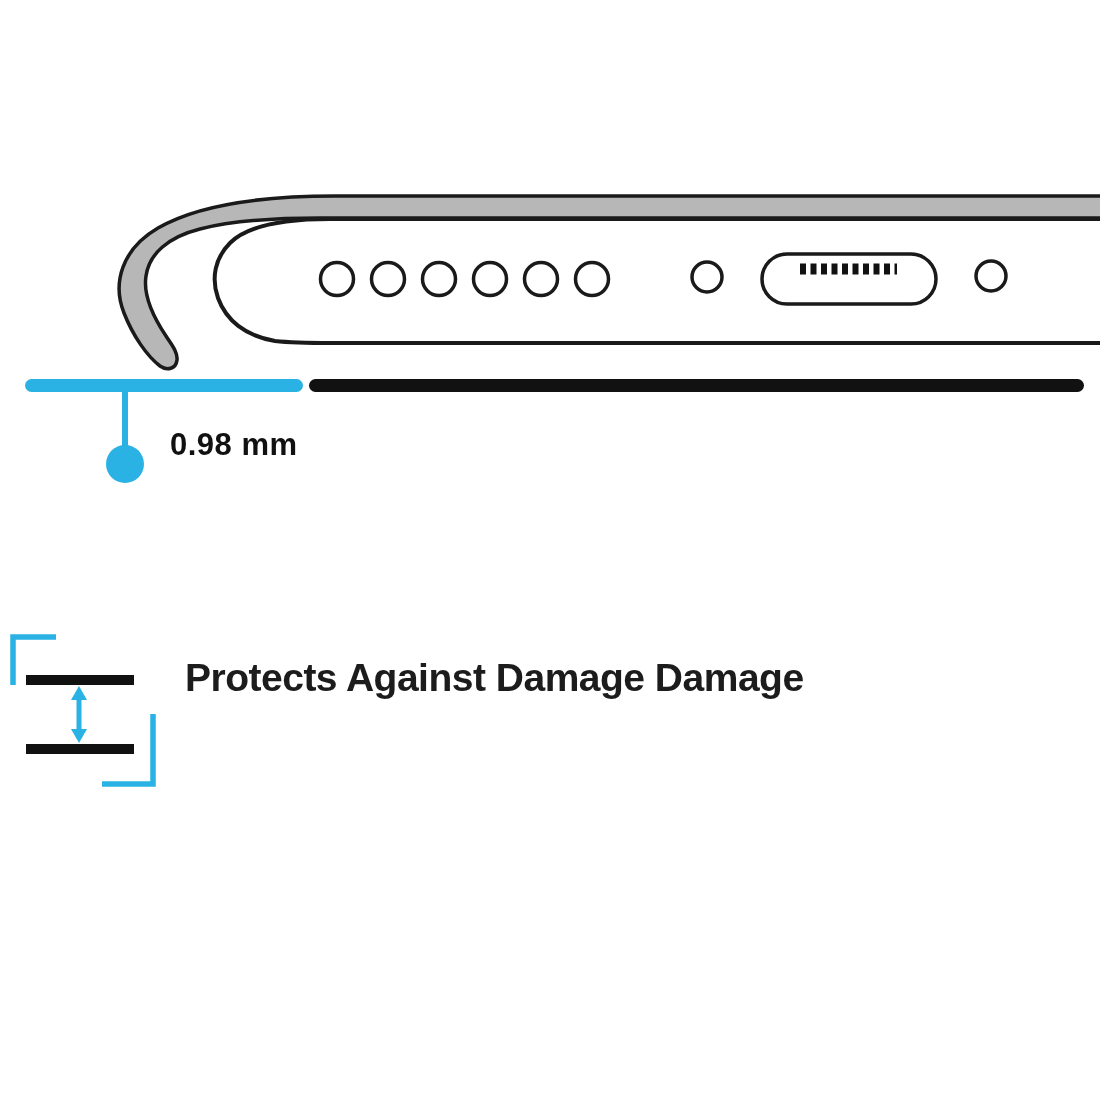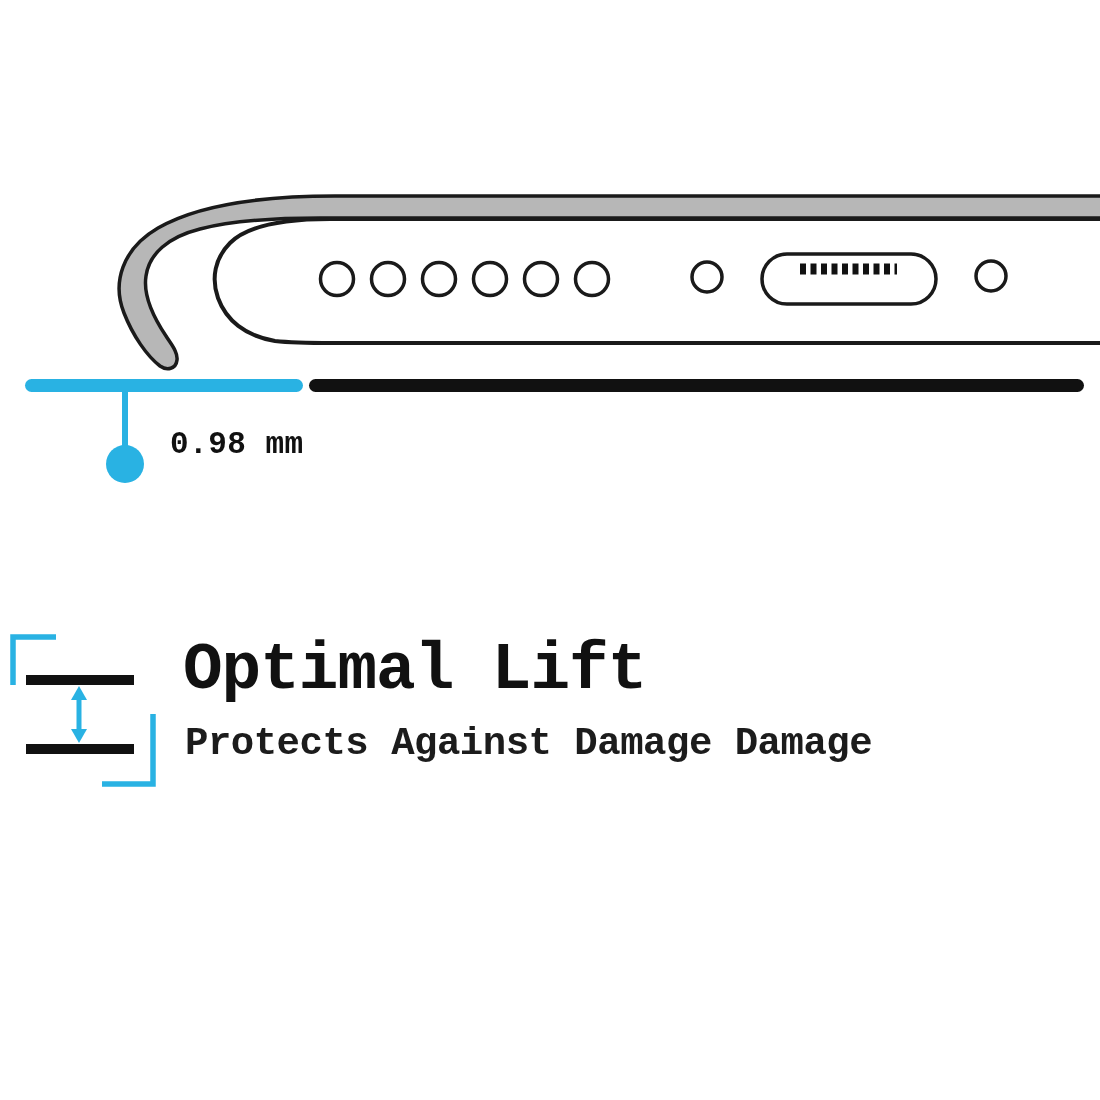--- a/index.html
+++ b/index.html
@@ -2,21 +2,21 @@
 <html style="--accent: #29b2e3; --case_gray: #b7b7b7; --outline: #1a1a1a; --ink: #111111;"><head>
 <meta charset="utf-8">
 <style>
   html, body { margin: 0; padding: 0; background: #ffffff; }
   .stage {
     position: relative;
     width: 1100px;
     height: 1100px;
     background: #ffffff;
     overflow: hidden;
-    font-family: Liberation Mono, monospace;
+    font-family: Liberation Sans, sans-serif;
     color: var(--ink, #111111);
   }
   .illus { position: absolute; left: 0; top: 0; display: block; }
 
   
   .case        { fill: var(--case_gray, #b7b7b7); stroke: var(--outline, #1a1a1a); stroke-width: 3.5; stroke-linejoin: round; }
   .body        { fill: #ffffff; stroke: var(--outline, #1a1a1a); stroke-width: 4; stroke-linejoin: round; }
   .hole        { fill: #ffffff; stroke: var(--outline, #1a1a1a); stroke-width: 3.5; }
   .port        { fill: #ffffff; stroke: var(--outline, #1a1a1a); stroke-width: 3.5; }
   .pins        { stroke: var(--ink, #111111); stroke-width: 11; stroke-dasharray: 6 4.5; fill: none; }
@@ -121,17 +121,16 @@
     <polyline class="bracket" points="54,9 11,9 11,57"></polyline>
     <polyline class="bracket" points="151,86 151,156 100,156"></polyline>
     <rect class="icon-bar" x="24" y="47" width="108" height="10"></rect>
     <rect class="icon-bar" x="24" y="116" width="108" height="10"></rect>
     <line class="arrow-line" x1="77" y1="70" x2="77" y2="103"></line>
     <polygon class="arrow-head" points="77,58 69,72 85,72"></polygon>
     <polygon class="arrow-head" points="77,115 69,101 85,101"></polygon>
   </svg>
 
   <div class="feature-text">
-    <h1 class="feature-title">Optimal Lift</h1>
     <p class="feature-subtitle">Protects Against Damage Damage</p>
   </div>
 
 </div>
 
 </body></html>

